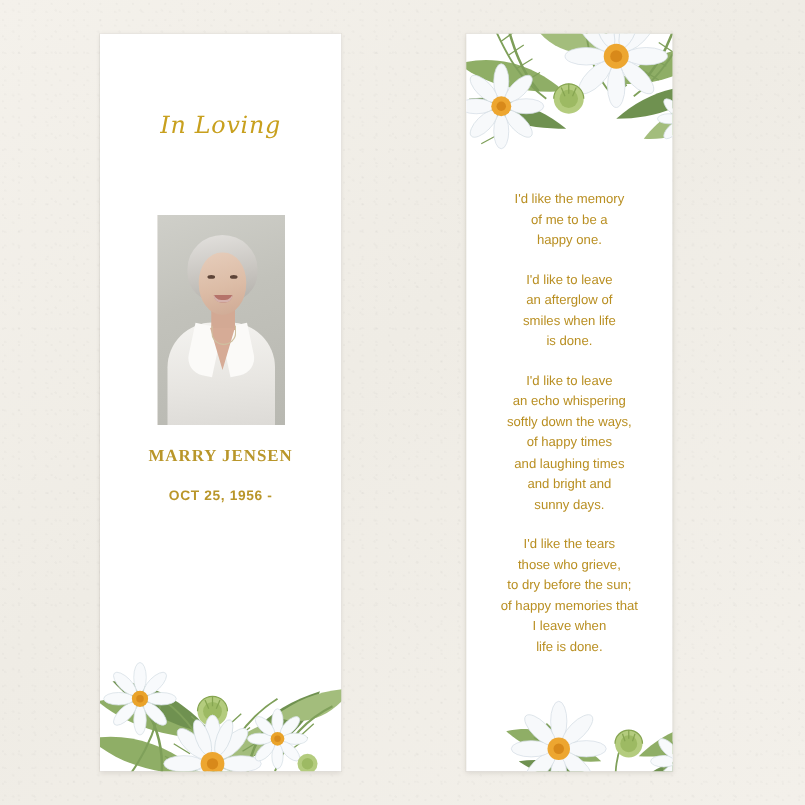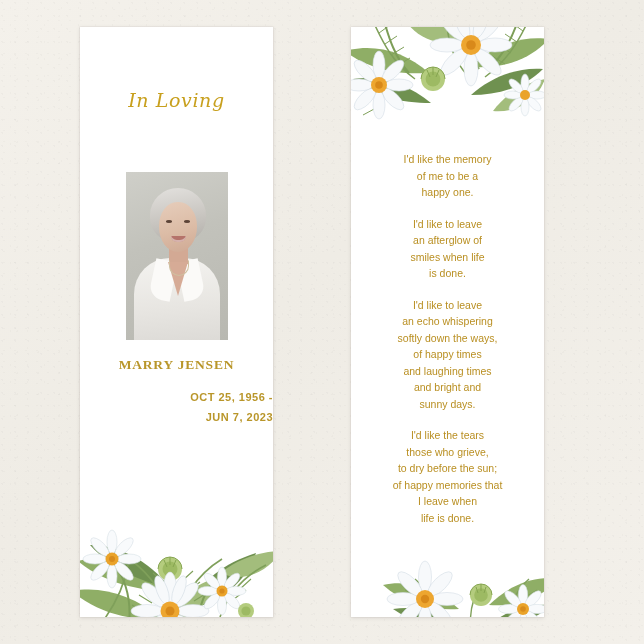--- a/index.html
+++ b/index.html
@@ -39,23 +39,23 @@
     box-shadow: 0 1px 4px rgba(60,55,45,0.13), 0 0 0 0.5px rgba(120,110,95,0.10);
     overflow: hidden;
   }
   .card-front {
     left: 80px;
     top: 27px;
     width: 193px;
     height: 590px;
   }
   .card-back {
-    left: 351px;
+    left: 373px;
     top: 27px;
-    width: 193px;
+    width: 165px;
     height: 590px;
   }
 
   
   .script-line {
     font-family: "DejaVu Serif", serif;
     font-style: italic;
     color: #c8a01e;
     text-align: center;
     letter-spacing: 0.6px;
@@ -167,21 +167,21 @@
     color: #b9962a;
     font-family: Liberation Serif, serif;
     font-weight: bold;
     font-size: 13.5px;
     letter-spacing: 0.8px;
   }
   .dates {
     position: absolute;
     left: 0; right: 0;
     top: 360px;
-    text-align: right;
+    text-align: center;
     color: #b9962a;
     font-weight: bold;
     font-size: 11px;
     line-height: 20px;
     letter-spacing: 0.5px;
   }
 
   
   .poem {
     position: absolute;
@@ -245,21 +245,20 @@
         <div class="ph-face"></div>
         <div class="ph-eye-l"></div>
         <div class="ph-eye-r"></div>
         <div class="ph-mouth"></div>
       </div>
     </div>
 
     <div class="name">MARRY JENSEN</div>
     <div class="dates">
       <div>OCT 25, 1956 -</div>
-      <div>JUN 7, 2023</div>
     </div>
 
     <div class="floral fl-front-bottom">
       <svg viewBox="0 0 215 190" width="215" height="190" aria-hidden="true">
         <g stroke="none">
 
           <g fill="#8fae66">
             <path d="M8 120 C40 112 72 124 100 150 C70 150 34 142 8 120 Z"></path>
             <path d="M2 150 C34 144 66 156 92 178 C62 180 26 172 2 150 Z"></path>
           </g>

